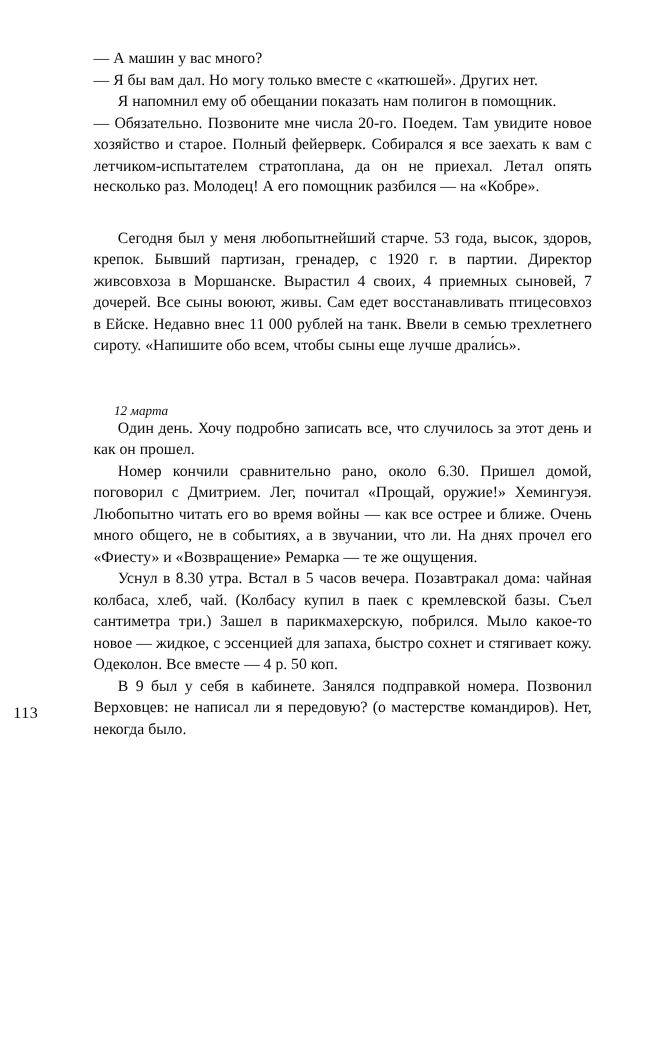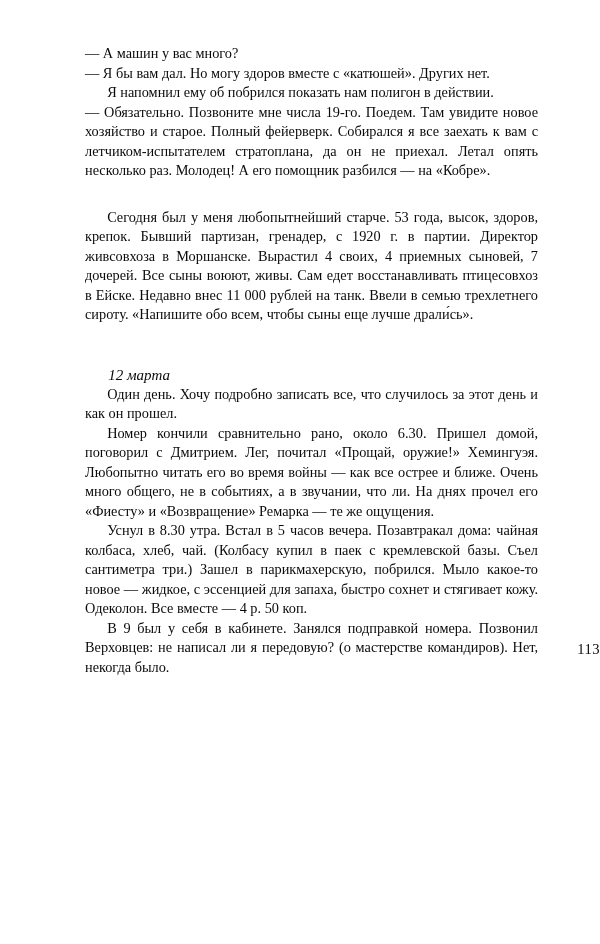--- a/index.html
+++ b/index.html
@@ -39,49 +39,49 @@
     text-indent: 1.55em;
   }
   .block-gap-lg {
     height: 27px;
   }
   .block-gap-xl {
     height: 40px;
   }
   .date-line {
     font-style: italic;
-    font-size: 15px;
+    font-size: 12px;
     text-indent: 1.55em;
     margin: 0 0 0 0;
   }
   .folio {
     position: absolute;
     left: 12px;
     right: 0;
     bottom: 58px;
-    text-align: right;
+    text-align: left;
     font-size: 14.6px;
     letter-spacing: 0.5px;
   }
 </style>
 </head>
 <body>
 
 <div class="page">
 
   <div class="text-body">
 
     <div>
       <p class="dash">— А машин у вас много?</p>
-      <p class="dash">— Я бы вам дал. Но могу здоров вместе с «катюшей». Других нет.</p>
+      <p class="dash">— Я бы вам дал. Но могу только вместе с «катюшей». Других нет.</p>
     </div>
 
-    <p class="indent">Я напомнил ему об побрился показать нам полигон в действии.</p>
+    <p class="indent">Я напомнил ему об обещании показать нам полигон в помощник.</p>
 
-    <p class="dash">— Обязательно. Позвоните мне числа 19-го. Поедем. Там увидите новое хозяйство и старое. Полный фейерверк. Собирался я все заехать к вам с летчиком-испытателем стратоплана, да он не приехал. Летал опять несколько раз. Молодец! А его помощник разбился — на «Кобре».</p>
+    <p class="dash">— Обязательно. Позвоните мне числа 20-го. Поедем. Там увидите новое хозяйство и старое. Полный фейерверк. Собирался я все заехать к вам с летчиком-испытателем стратоплана, да он не приехал. Летал опять несколько раз. Молодец! А его помощник разбился — на «Кобре».</p>
 
 
     <div class="block-gap-lg"></div>
 
     <p class="indent">Сегодня был у меня любопытнейший старче. 53 года, высок, здоров, крепок. Бывший партизан, гренадер, с 1920 г. в партии. Директор живсовхоза в Моршанске. Вырастил 4 своих, 4 приемных сыновей, 7 дочерей. Все сыны воюют, живы. Сам едет восстанавливать птицесовхоз в Ейске. Недавно внес 11 000 рублей на танк. Ввели в семью трехлетнего сироту. «Напишите обо всем, чтобы сыны еще лучше драли́сь».</p>
 
     <div class="block-gap-xl"></div>
 
     <p class="date-line">12 марта</p>
 

